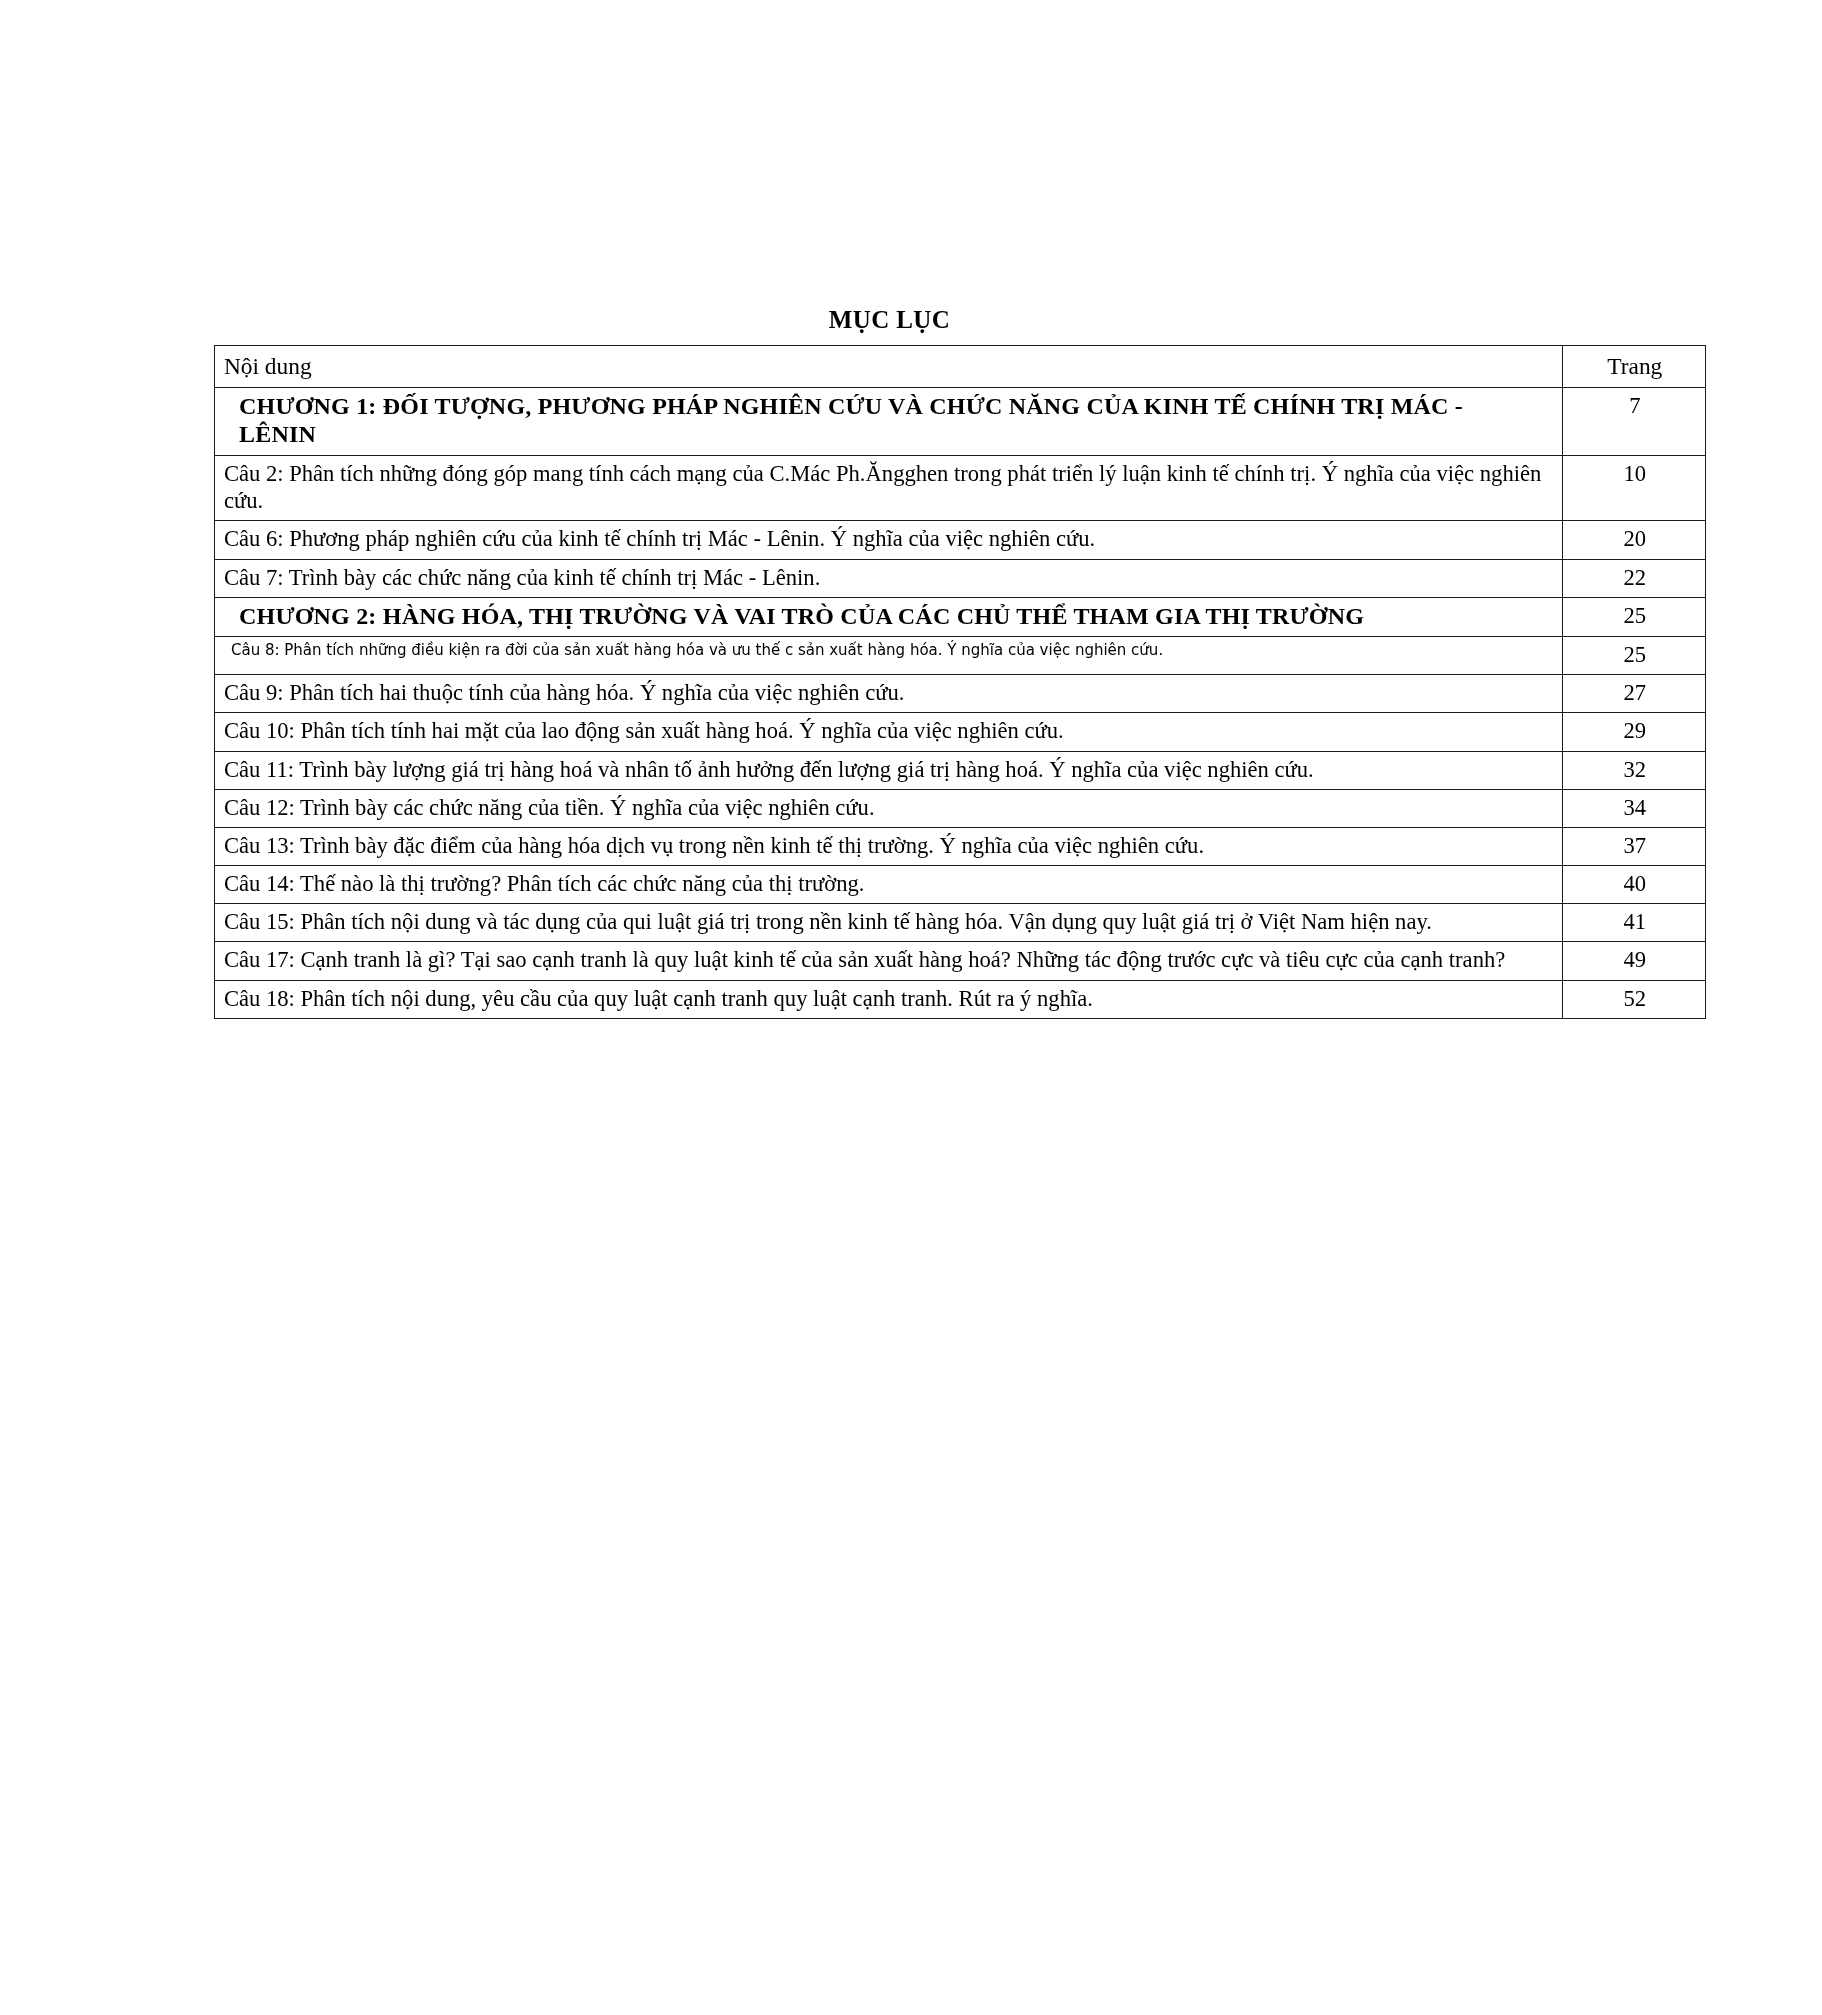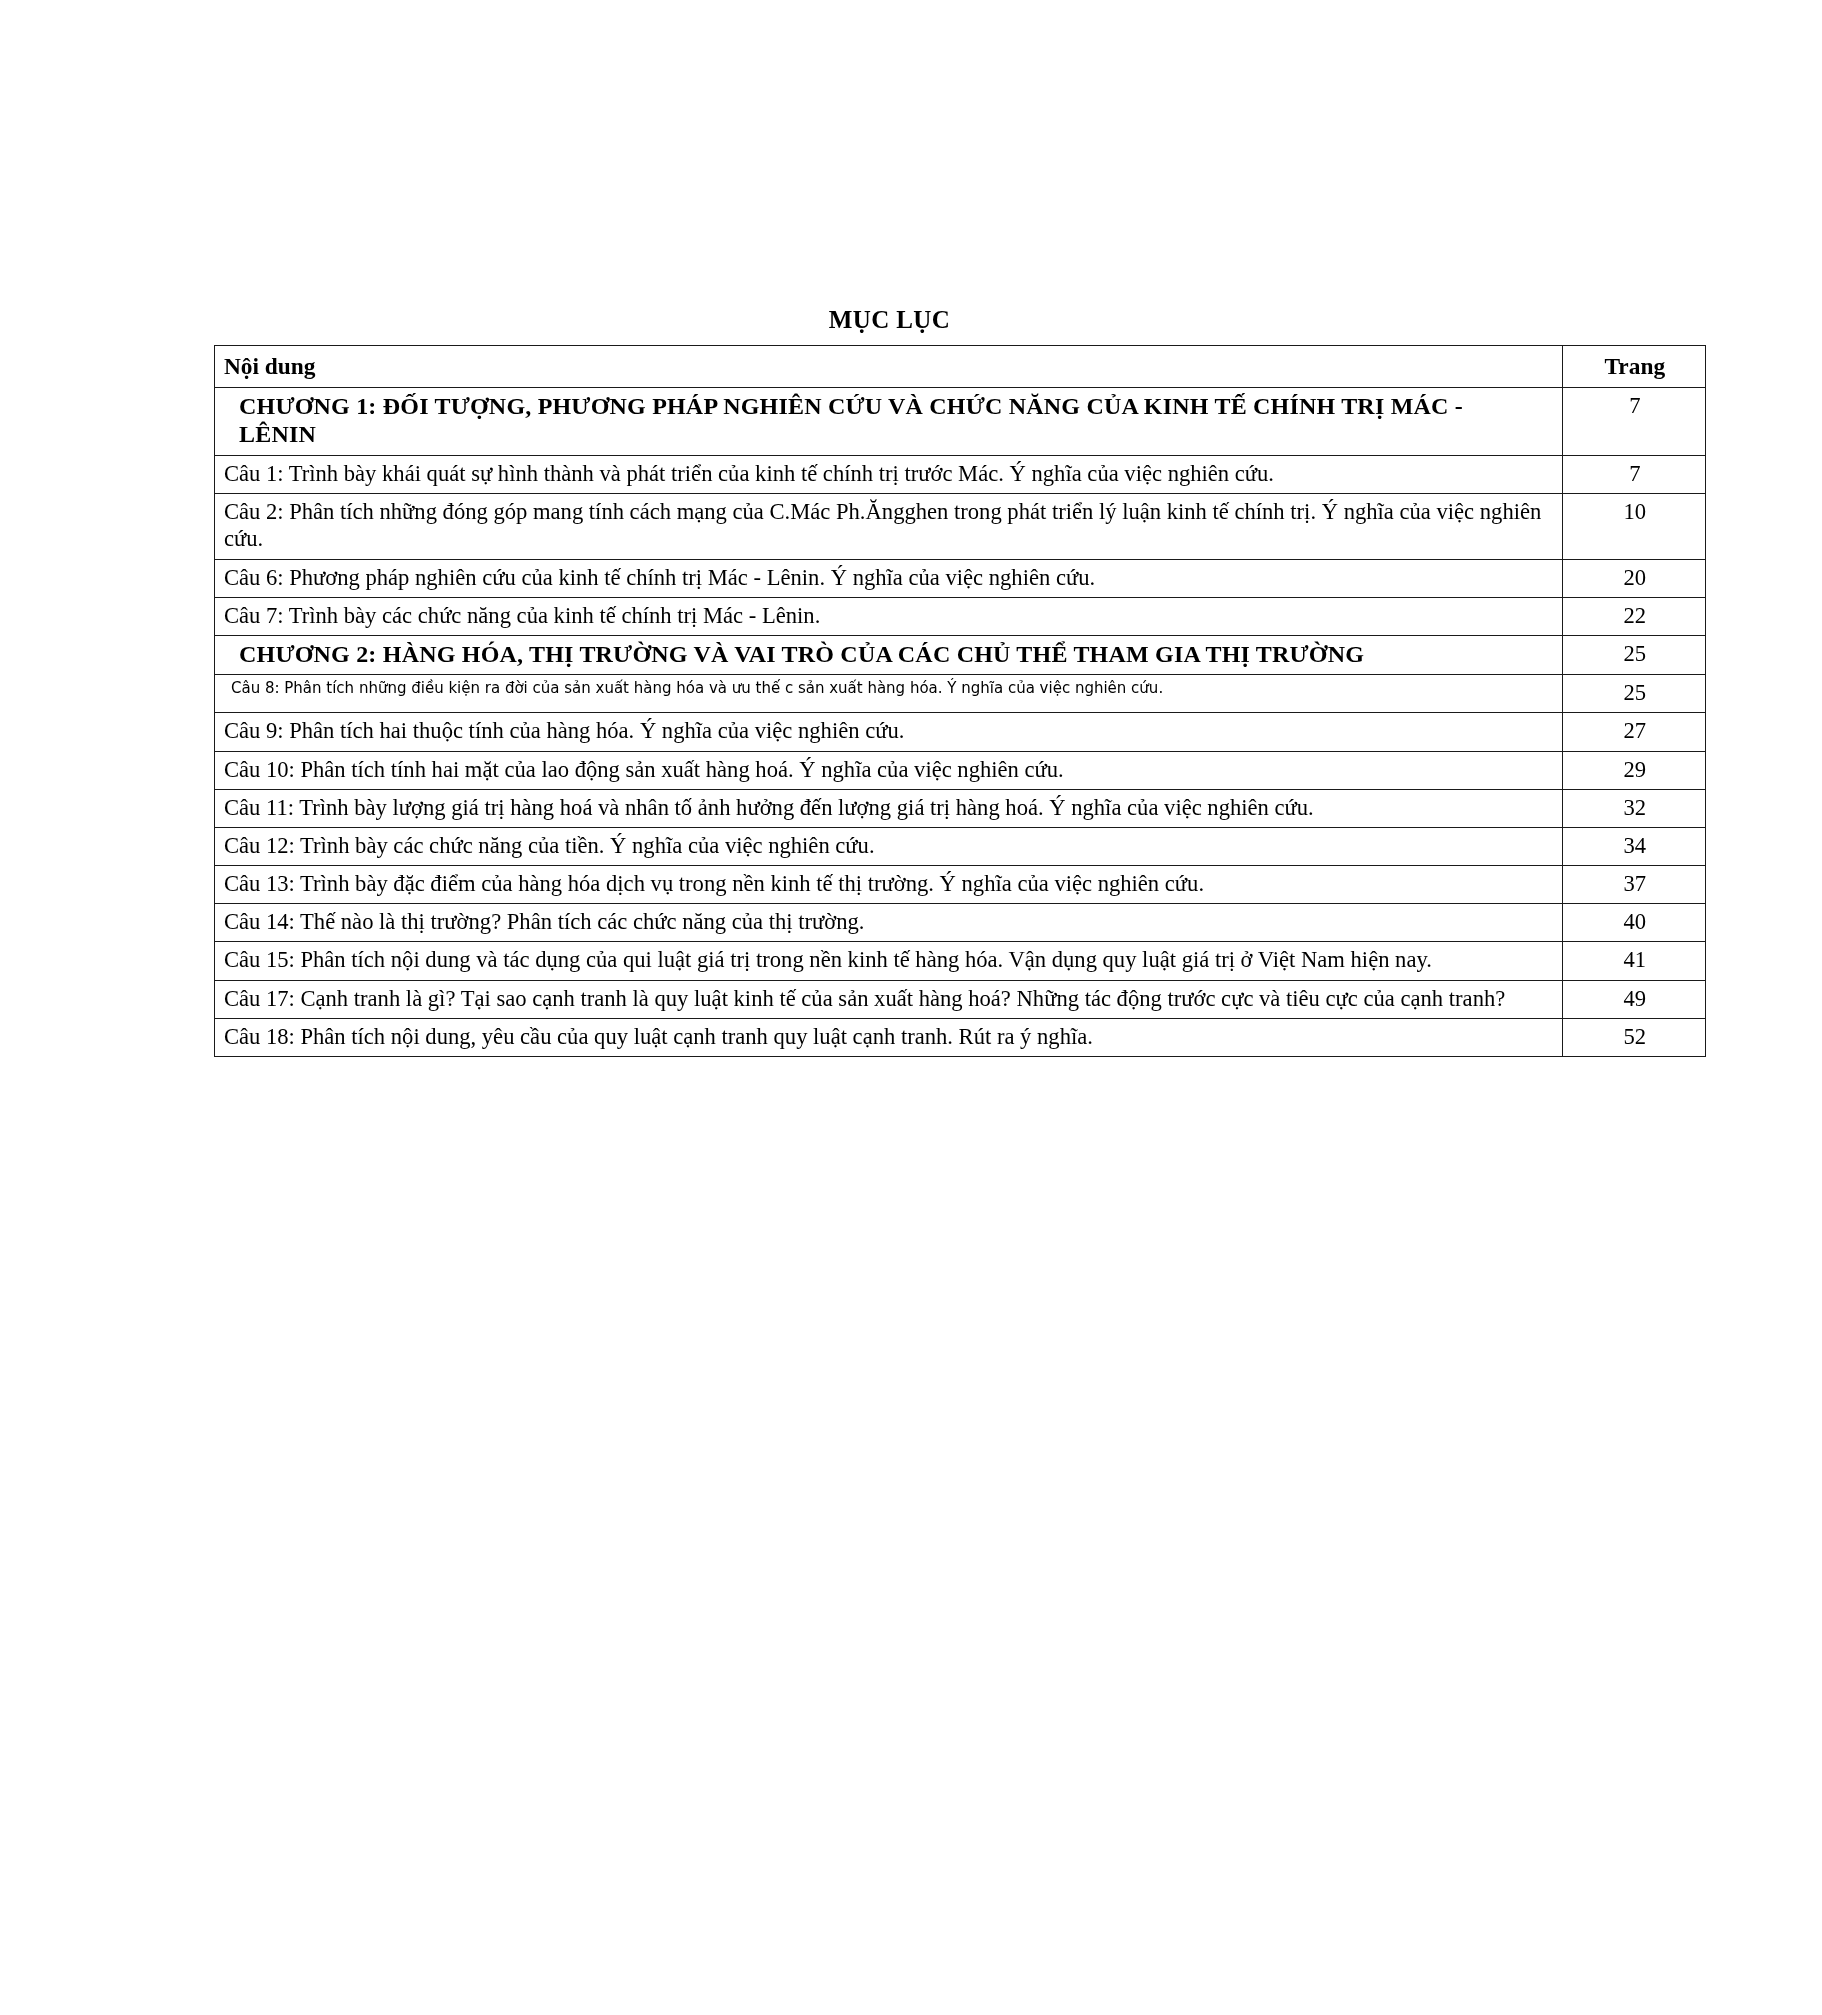--- a/index.html
+++ b/index.html
@@ -45,21 +45,21 @@
     border: 1.2px solid #1a1a1a;
     vertical-align: top;
     padding: 4px 7.3px 5.6px 8.9px;
     font-size: 22.6px;
     line-height: 1.22;
     font-weight: normal;
   }
   .col-content { width: 1348px; }
   .col-page { width: 143px; }
   .head-row td {
-    font-weight: bold;
+    font-weight: normal;
     font-size: 23.4px;
     padding-top: 5.6px;
     padding-bottom: 6.4px;
   }
   .page-cell {
     text-align: center;
     font-weight: bold;
     font-size: 22.6px;
     padding-top: 6.4px;
   }
@@ -95,24 +95,20 @@
       <col class="col-content">
       <col class="col-page">
     </colgroup>
     <tbody id="toc-body">
       <tr class="head-row">
         <td>Nội dung</td>
         <td class="head-page">Trang</td>
       </tr>
     <tr class="chapter">
           <td class="chapter-cell">CHƯƠNG 1: ĐỐI TƯỢNG, PHƯƠNG PHÁP NGHIÊN CỨU VÀ CHỨC NĂNG CỦA KINH TẾ CHÍNH TRỊ MÁC - LÊNIN</td>
-          <td class="page-cell">7</td>
-        </tr>
-        <tr>
-          <td class="content-cell">Câu 1: Trình bày khái quát sự hình thành và phát triển của kinh tế chính trị trước Mác. Ý nghĩa của việc nghiên cứu.</td>
           <td class="page-cell">7</td>
         </tr>
         <tr>
           <td class="content-cell">Câu 2: Phân tích những đóng góp mang tính cách mạng của C.Mác Ph.Ăngghen trong phát triển lý luận kinh tế chính trị. Ý nghĩa của việc nghiên cứu.</td>
           <td class="page-cell">10</td>
         </tr>
         <tr>
           <td class="content-cell">Câu 6: Phương pháp nghiên cứu của kinh tế chính trị Mác - Lênin. Ý nghĩa của việc nghiên cứu.</td>
           <td class="page-cell">20</td>
         </tr>

